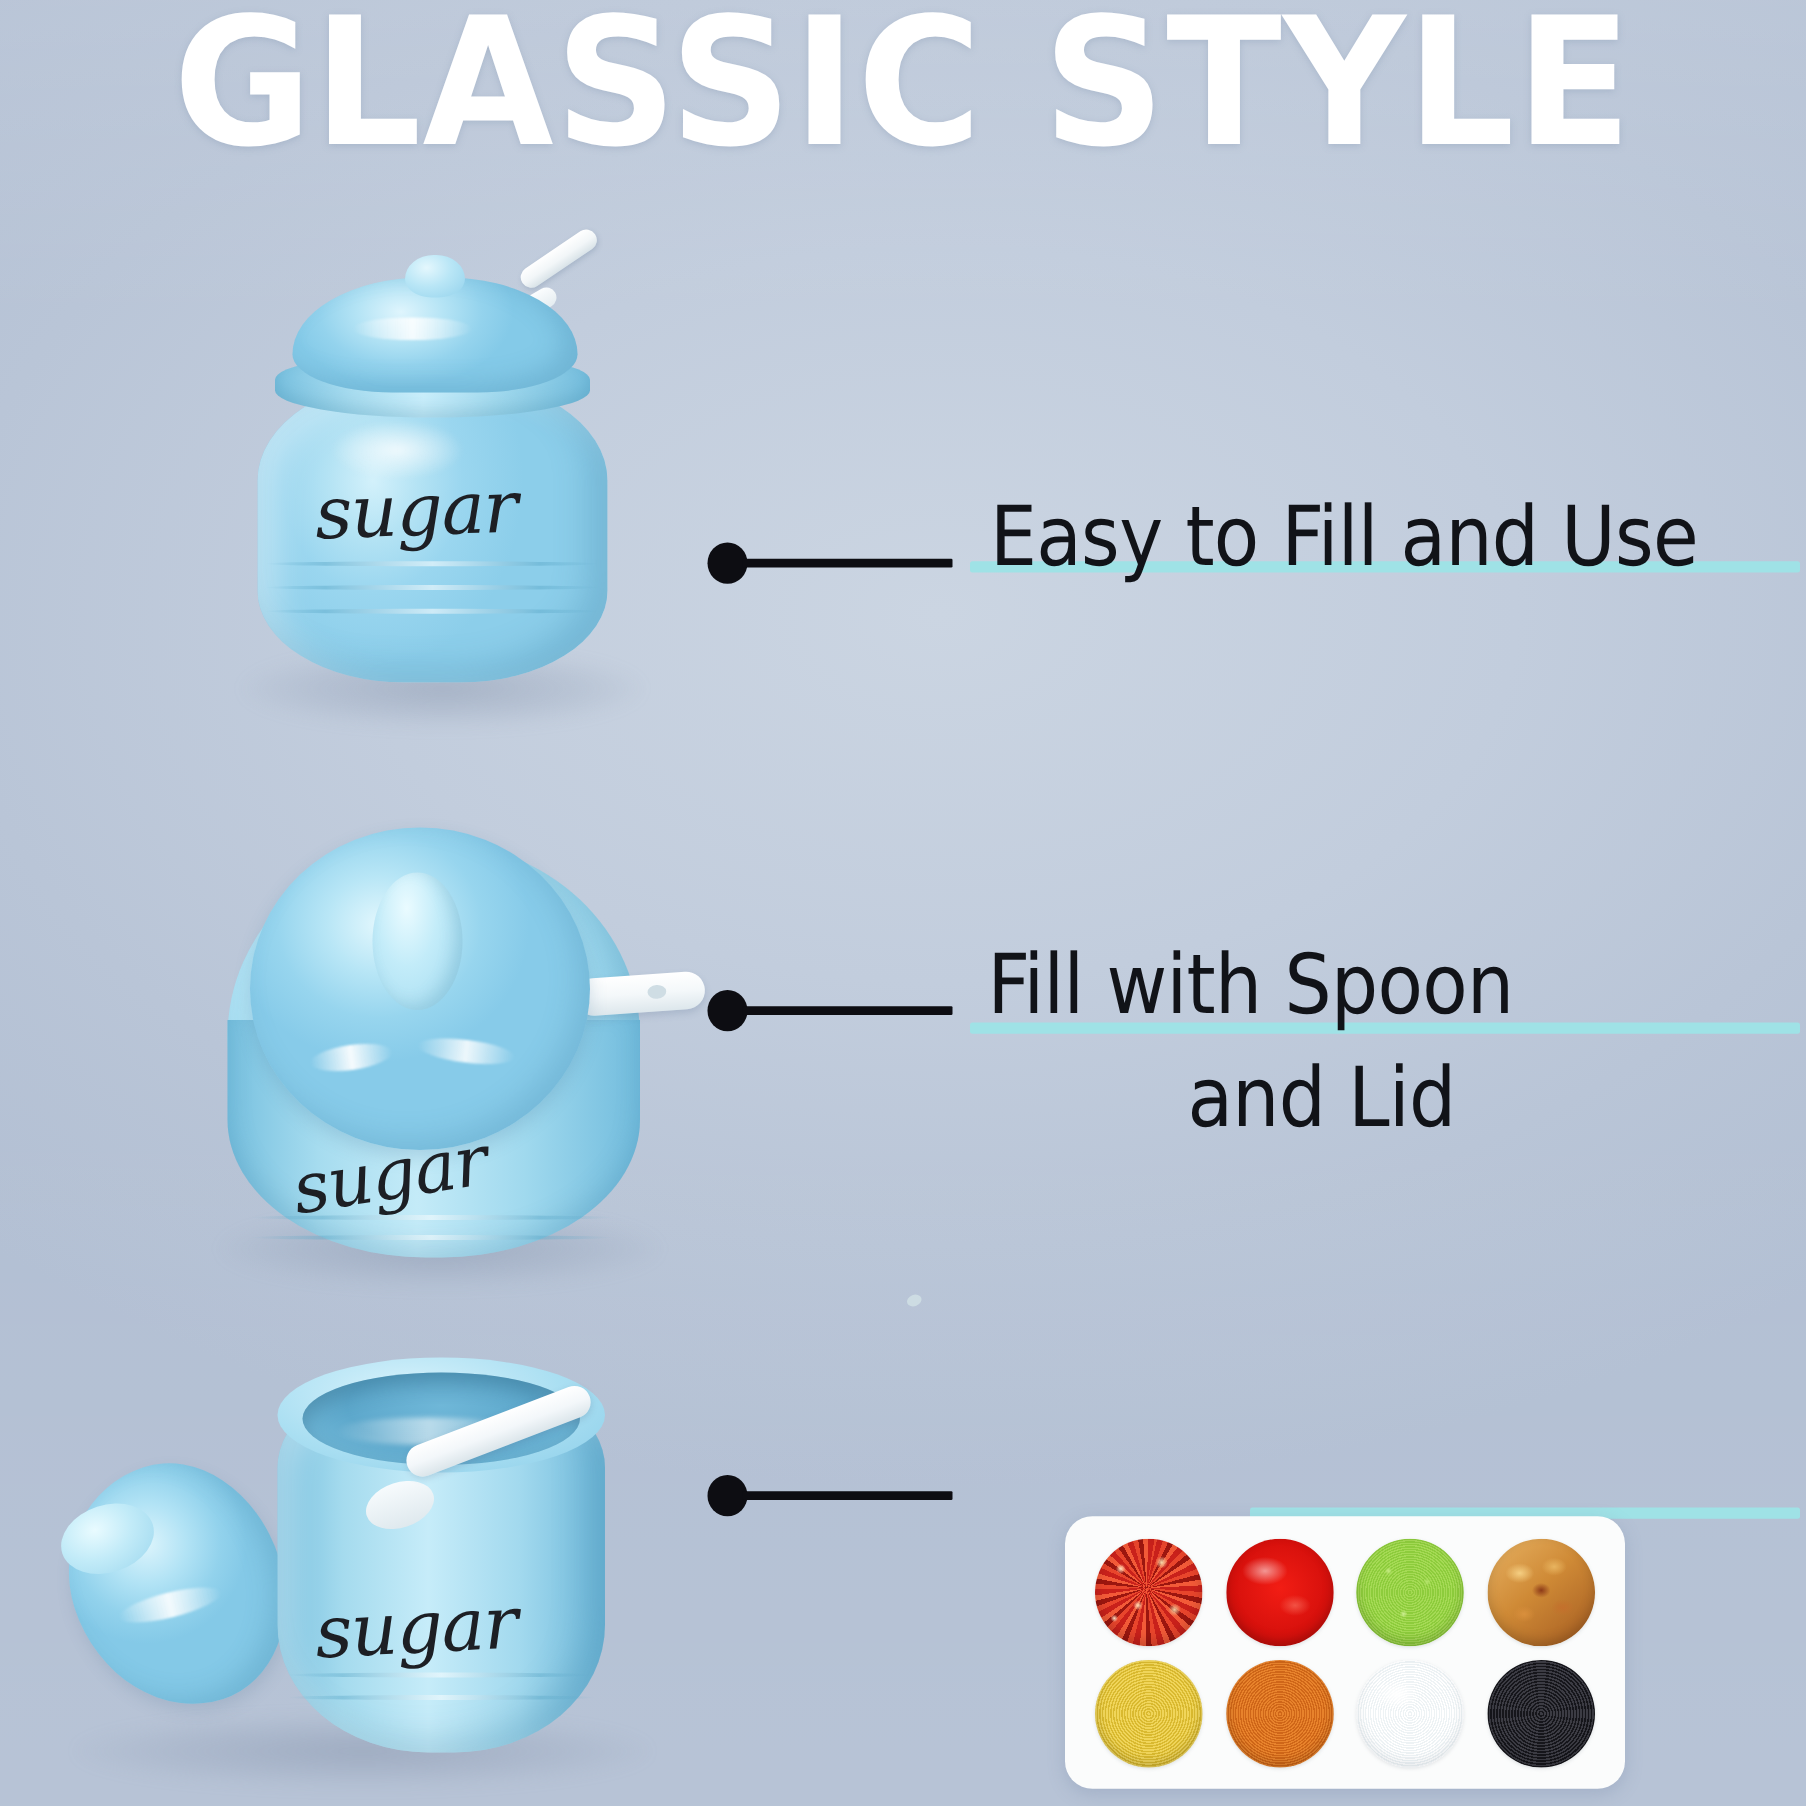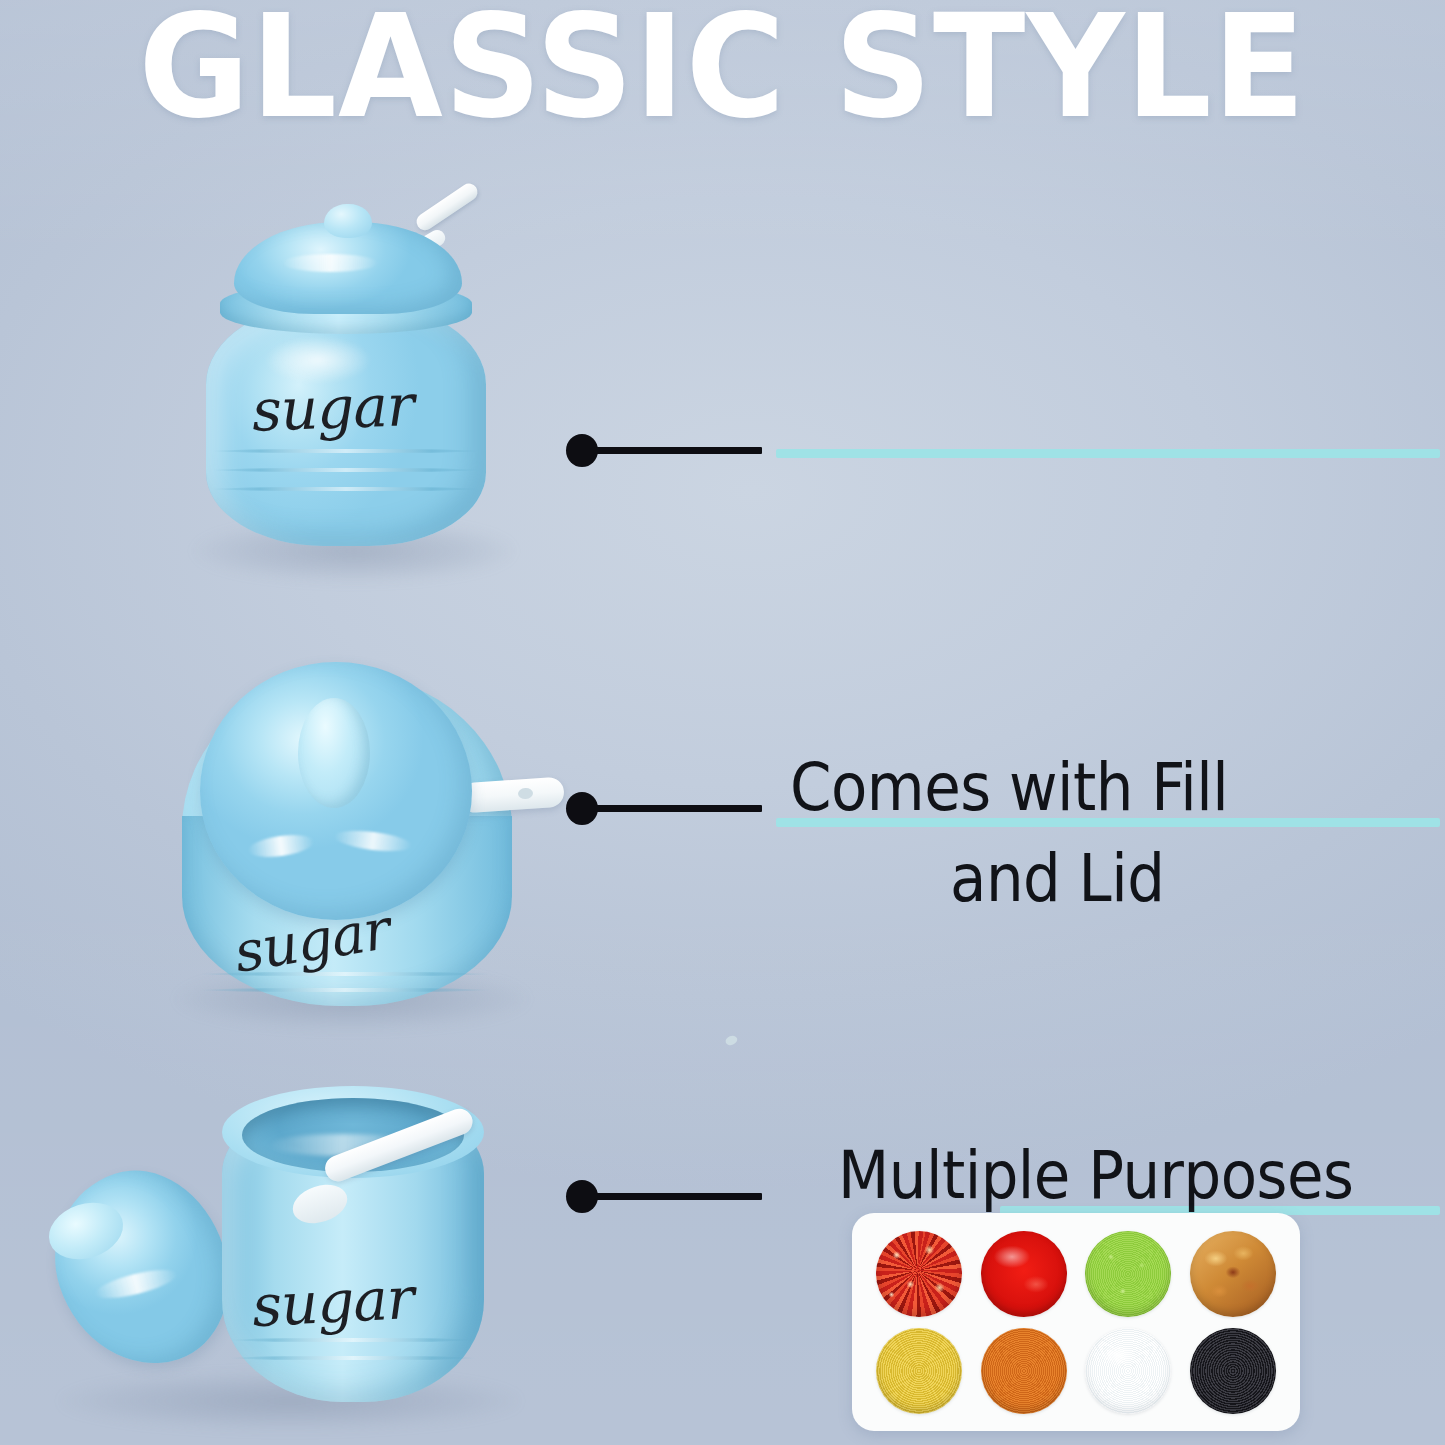--- a/index.html
+++ b/index.html
@@ -539,35 +539,35 @@
     </div>
     <div class="rib3 a"></div>
     <div class="rib3 b"></div>
     <div class="script3">sugar</div>
   </div>
 
   <div class="feature" style="left:0; top:0; width:1445px; height:1445px; pointer-events:none;">
     <div class="bullet-dot" style="left:566px; top:434px;"></div>
     <div class="connector" style="left:594px; top:447px; width:168px;"></div>
     <div class="cyan-rule" style="left:776px; top:449px; width:664px;"></div>
+    <div class="feat-text" style="left:792px; top:396px;">Easy to Fill and Use</div>
   </div>
 
   <div class="feature" style="left:0; top:0; width:1445px; height:1445px; pointer-events:none;">
     <div class="bullet-dot" style="left:566px; top:792px;"></div>
     <div class="connector" style="left:594px; top:805px; width:168px;"></div>
     <div class="cyan-rule" style="left:776px; top:818px; width:664px;"></div>
-    <div class="feat-text" style="left:790px; top:754px;">Comes with Fill</div>
+    <div class="feat-text" style="left:790px; top:754px;">Fill with Spoon</div>
     <div class="feat-text" style="left:950px; top:820px;margin-top:25px;">and Lid</div>
   </div>
 
   <div class="feature" style="left:0; top:0; width:1445px; height:1445px; pointer-events:none;">
     <div class="bullet-dot" style="left:566px; top:1180px;"></div>
     <div class="connector" style="left:594px; top:1193px; width:168px;"></div>
     <div class="cyan-rule" style="left:1000px; top:1206px; width:440px;"></div>
-    <div class="feat-text" style="left:838px; top:1142px;">Multiple Purposes</div>
   </div>
 
   <div id="spice-card">
     <div class="grid">
       <div class="well w-chili-flakes"></div>
       <div class="well w-red-paste"></div>
       <div class="well w-matcha"></div>
       <div class="well w-nuts"></div>
       <div class="well w-mustard"></div>
       <div class="well w-chili-powder"></div>

